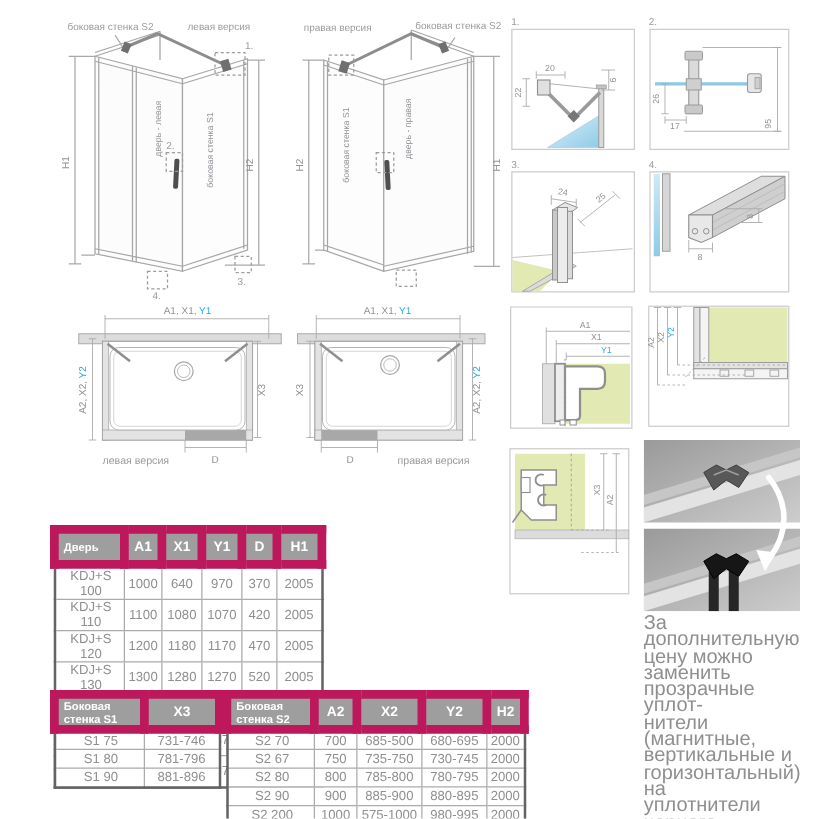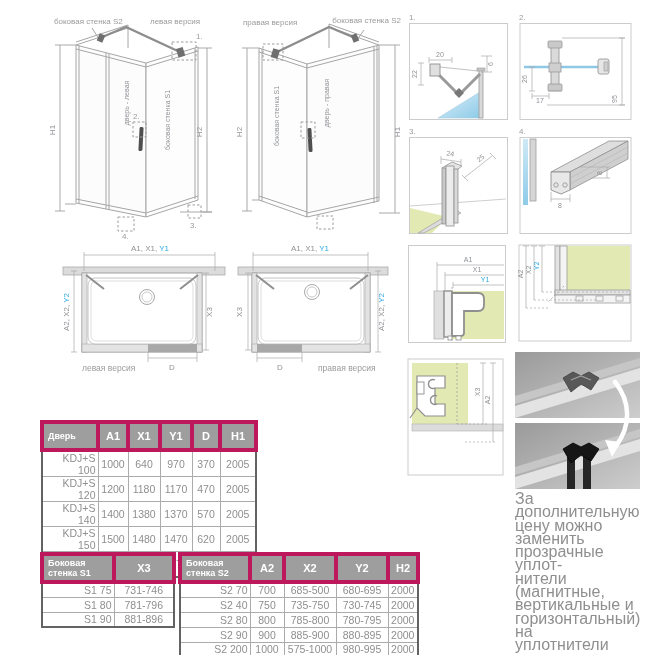--- a/index.html
+++ b/index.html
@@ -7,24 +7,24 @@
   .page{position:relative;width:651px;height:655px;background:#fff;font-family:"Liberation Sans",sans-serif;overflow:hidden}
   .abs{position:absolute}
   svg text{font-family:"Liberation Sans",sans-serif}
   .lab{font-size:8px;fill:#9b9b9b}
   .lab9{font-size:8.5px;fill:#9b9b9b}
   .dim{font-size:8px;fill:#8f9296}
   .dim7{font-size:7px;fill:#8f9296}
   .num{font-size:8px;fill:#9b9b9b}
   .blue{fill:#2aa9e0}
   .tbl{position:absolute;border-collapse:collapse;table-layout:fixed;border:2px solid #636363}
-  .tbl th{background:#9e9e9e;color:#fff;font-size:11px;font-weight:bold;border:4px solid #be185d;height:28px;padding:0 0;text-align:center}
+  .tbl th{background:#9e9e9e;color:#fff;font-size:11px;font-weight:bold;border:7px solid #be185d;height:28px;padding:0 0;text-align:center}
   .tbl th.lab-h{font-size:9px;text-align:left;padding-left:4px}
   .tbl td{color:#8f8f8f;font-size:10.5px;border:1px solid #ababab;height:15px;padding:0 2px;text-align:center;background:#fff}
-  .tbl td.lab-c{text-align:right;padding-left:4px}
+  .tbl td.lab-c{text-align:center;padding-left:4px}
   .note{position:absolute;left:515px;top:492px;width:133px;font-size:16px;line-height:13.3px;color:#8f8f8f;white-space:pre-line}
 </style>
 </head>
 <body>
 
 <div class="page">
 
   <svg class="abs" style="left:30px;top:8px" width="205" height="232" viewBox="0 0 205 232">
     <g stroke="#a6a6a6" stroke-width="1" fill="none">
       <path d="M46,34 L98,17 M46,37 L98,20 M98,17 L98,40"></path>
@@ -376,25 +376,41 @@
     <tbody>
       <tr>
           <td class="lab-c">KDJ+S 100</td>
           <td>1000</td>
           <td>640</td>
           <td>970</td>
           <td>370</td>
           <td>2005</td>
         </tr>
       <tr>
+          <td class="lab-c">KDJ+S 110</td>
+          <td>1100</td>
+          <td>1080</td>
+          <td>1070</td>
+          <td>420</td>
+          <td>2005</td>
+        </tr>
+      <tr>
           <td class="lab-c">KDJ+S 120</td>
           <td>1200</td>
           <td>1180</td>
           <td>1170</td>
           <td>470</td>
+          <td>2005</td>
+        </tr>
+      <tr>
+          <td class="lab-c">KDJ+S 130</td>
+          <td>1300</td>
+          <td>1280</td>
+          <td>1270</td>
+          <td>520</td>
           <td>2005</td>
         </tr>
       <tr>
           <td class="lab-c">KDJ+S 140</td>
           <td>1400</td>
           <td>1380</td>
           <td>1370</td>
           <td>570</td>
           <td>2005</td>
         </tr>
@@ -463,21 +479,21 @@
     </thead>
     <tbody>
       <tr>
           <td class="lab-c">S2 70</td>
           <td>700</td>
           <td>685-500</td>
           <td>680-695</td>
           <td>2000</td>
         </tr>
       <tr>
-          <td class="lab-c">S2 40</td>
+          <td class="lab-c">S2 67</td>
           <td>750</td>
           <td>735-750</td>
           <td>730-745</td>
           <td>2000</td>
         </tr>
       <tr>
           <td class="lab-c">S2 80</td>
           <td>800</td>
           <td>785-800</td>
           <td>780-795</td>

